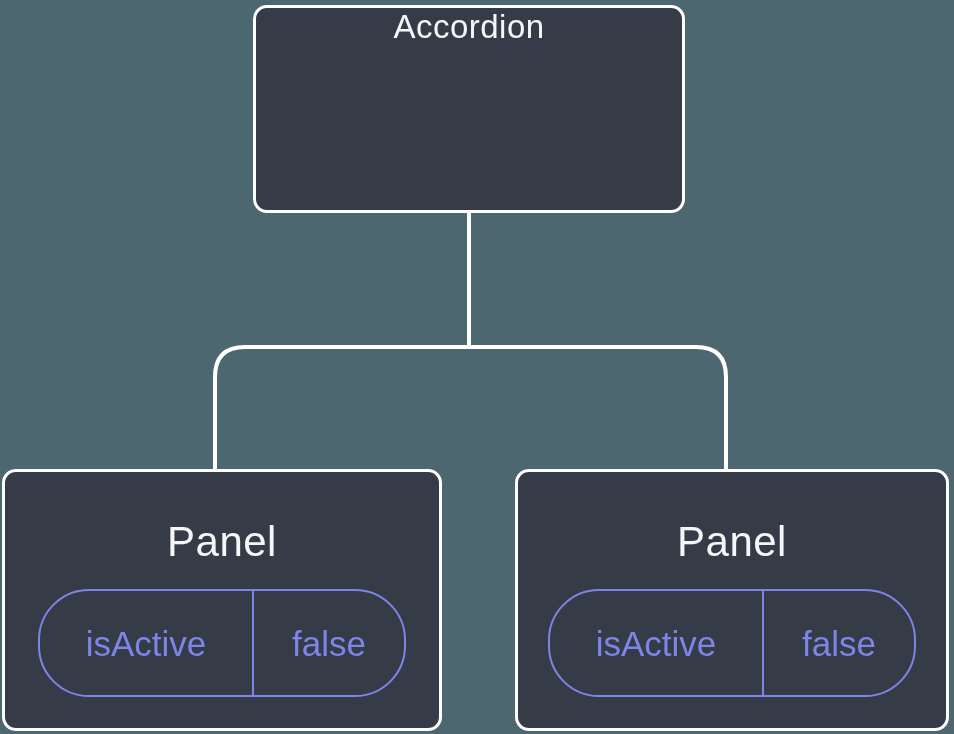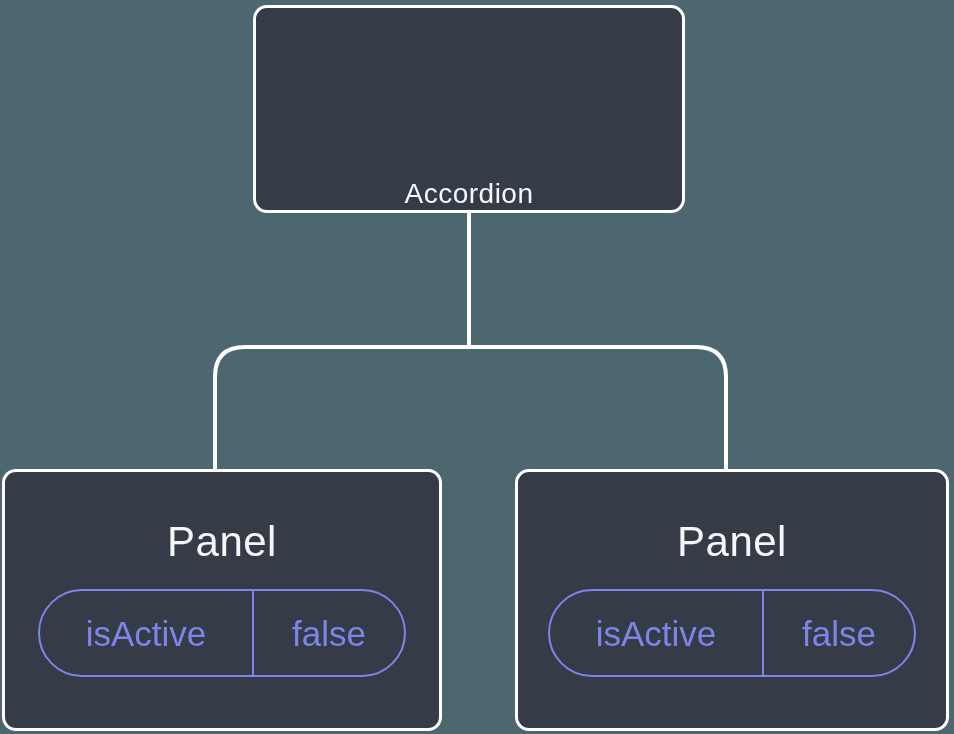--- a/index.html
+++ b/index.html
@@ -38,24 +38,24 @@
     position: absolute;
     background: var(--node-fill);
     border: 3px solid var(--node-border);
     border-radius: 14px;
   }
 
   .root-node {
     left: 253px; top: 5px;
     width: 432px; height: 208px;
     display: flex;
-    align-items: flex-end;
+    align-items: flex-start;
     justify-content: center;
     color: var(--title-text);
-    font-size: 28px;
+    font-size: 33px;
     font-weight: 500;
     letter-spacing: 0.5px;
   }
 
   .panel-left  { left: 2px;   top: 469px; width: 440px; height: 262px; }
   .panel-right { left: 515px; top: 469px; width: 434px; height: 262px; }
 
   .panel-title {
     position: absolute;
     top: 49px; left: 0; right: 0;
@@ -66,21 +66,21 @@
     line-height: 1;
     letter-spacing: 0.5px;
   }
 
   .pill {
     position: absolute;
     top: 117px;
     left: 50%;
     transform: translateX(-50%);
     width: 368px;
-    height: 88px;
+    height: 108px;
     border: 2px solid var(--accent);
     border-radius: 51px;
     display: flex;
     overflow: hidden;
   }
   .pill-cell {
     display: flex;
     align-items: center;
     justify-content: center;
     color: var(--accent);

